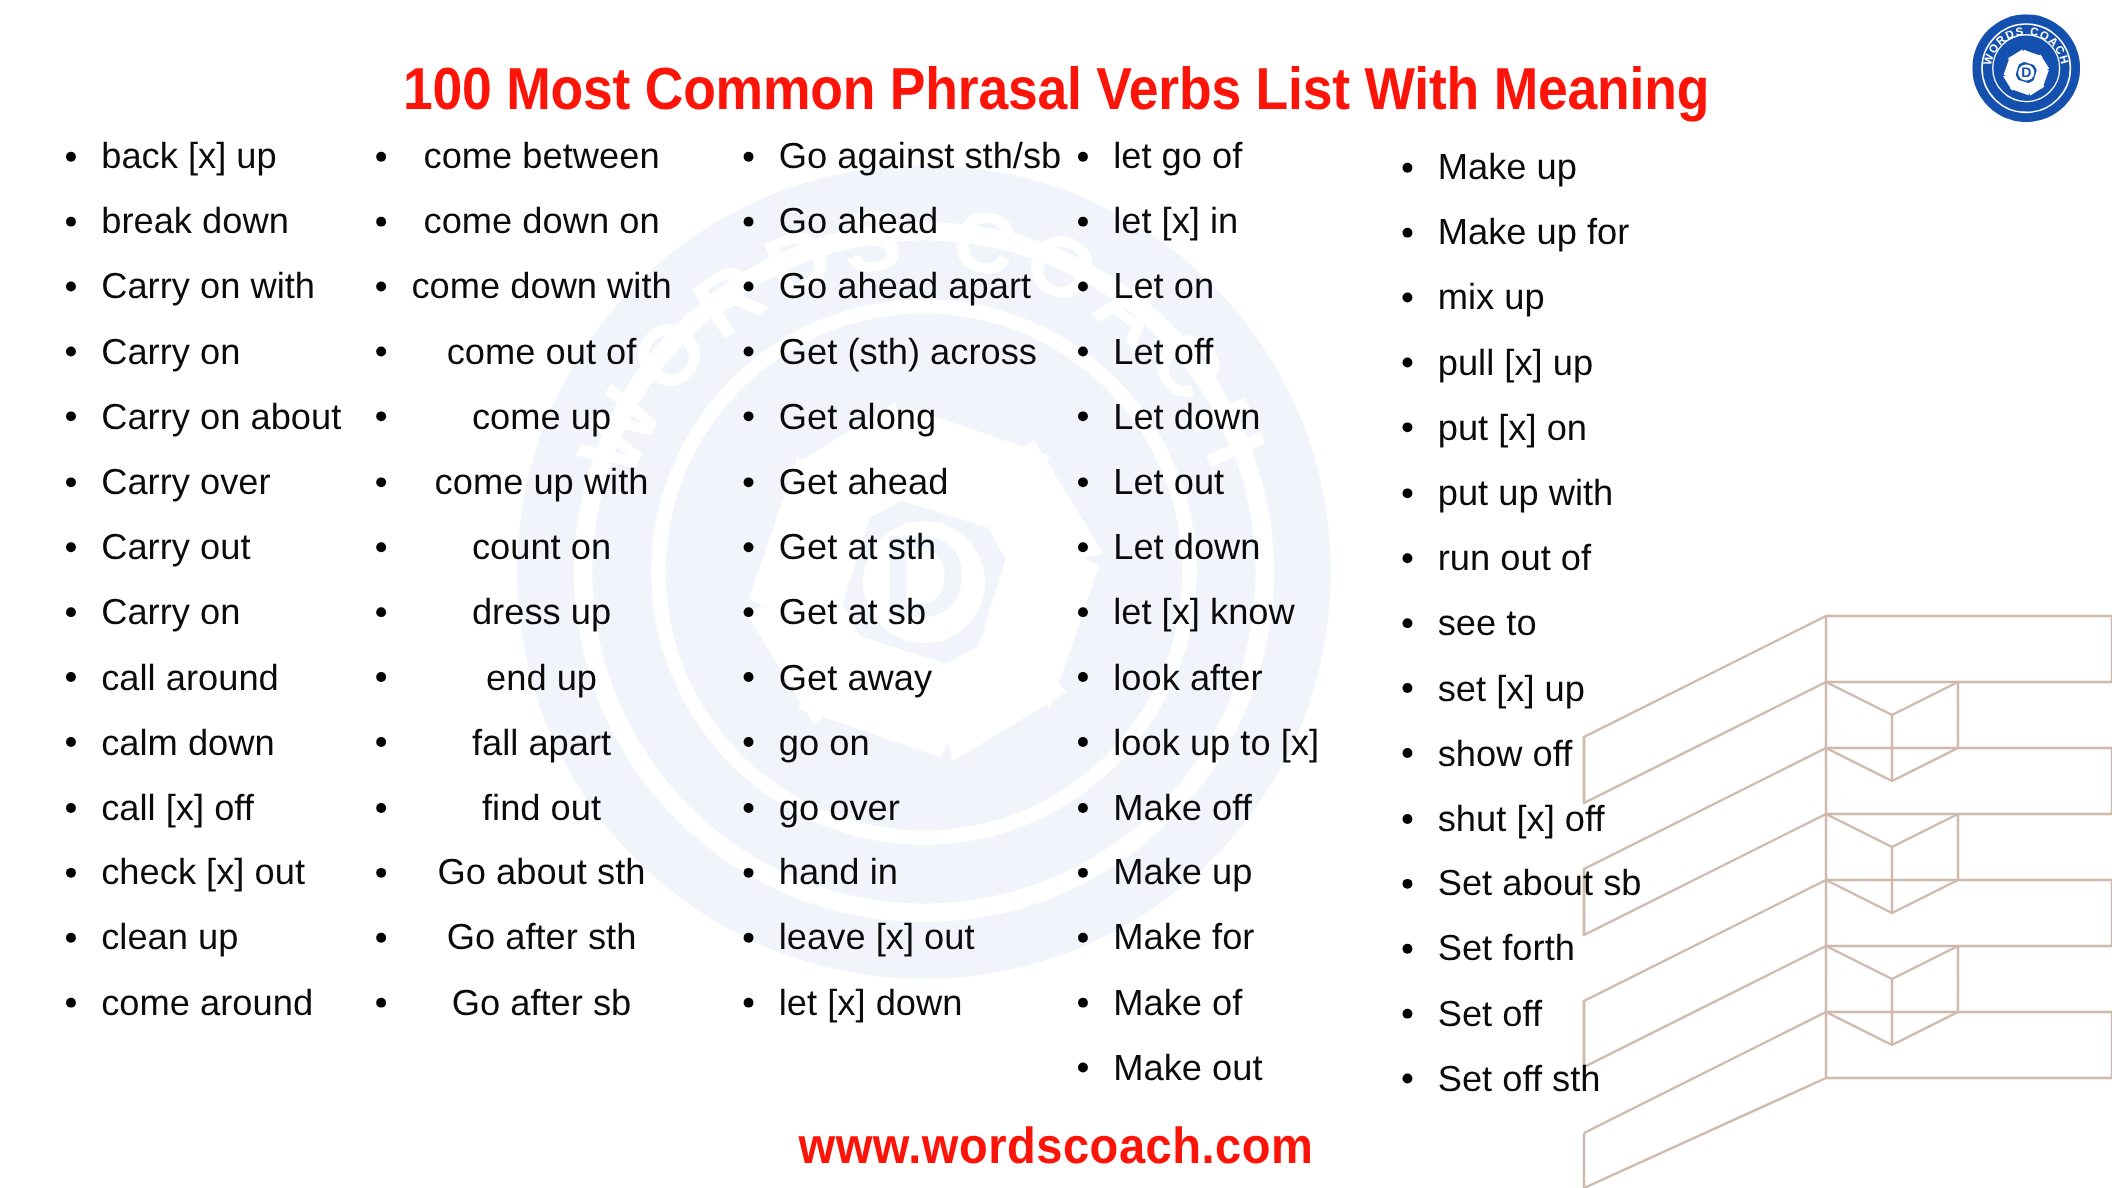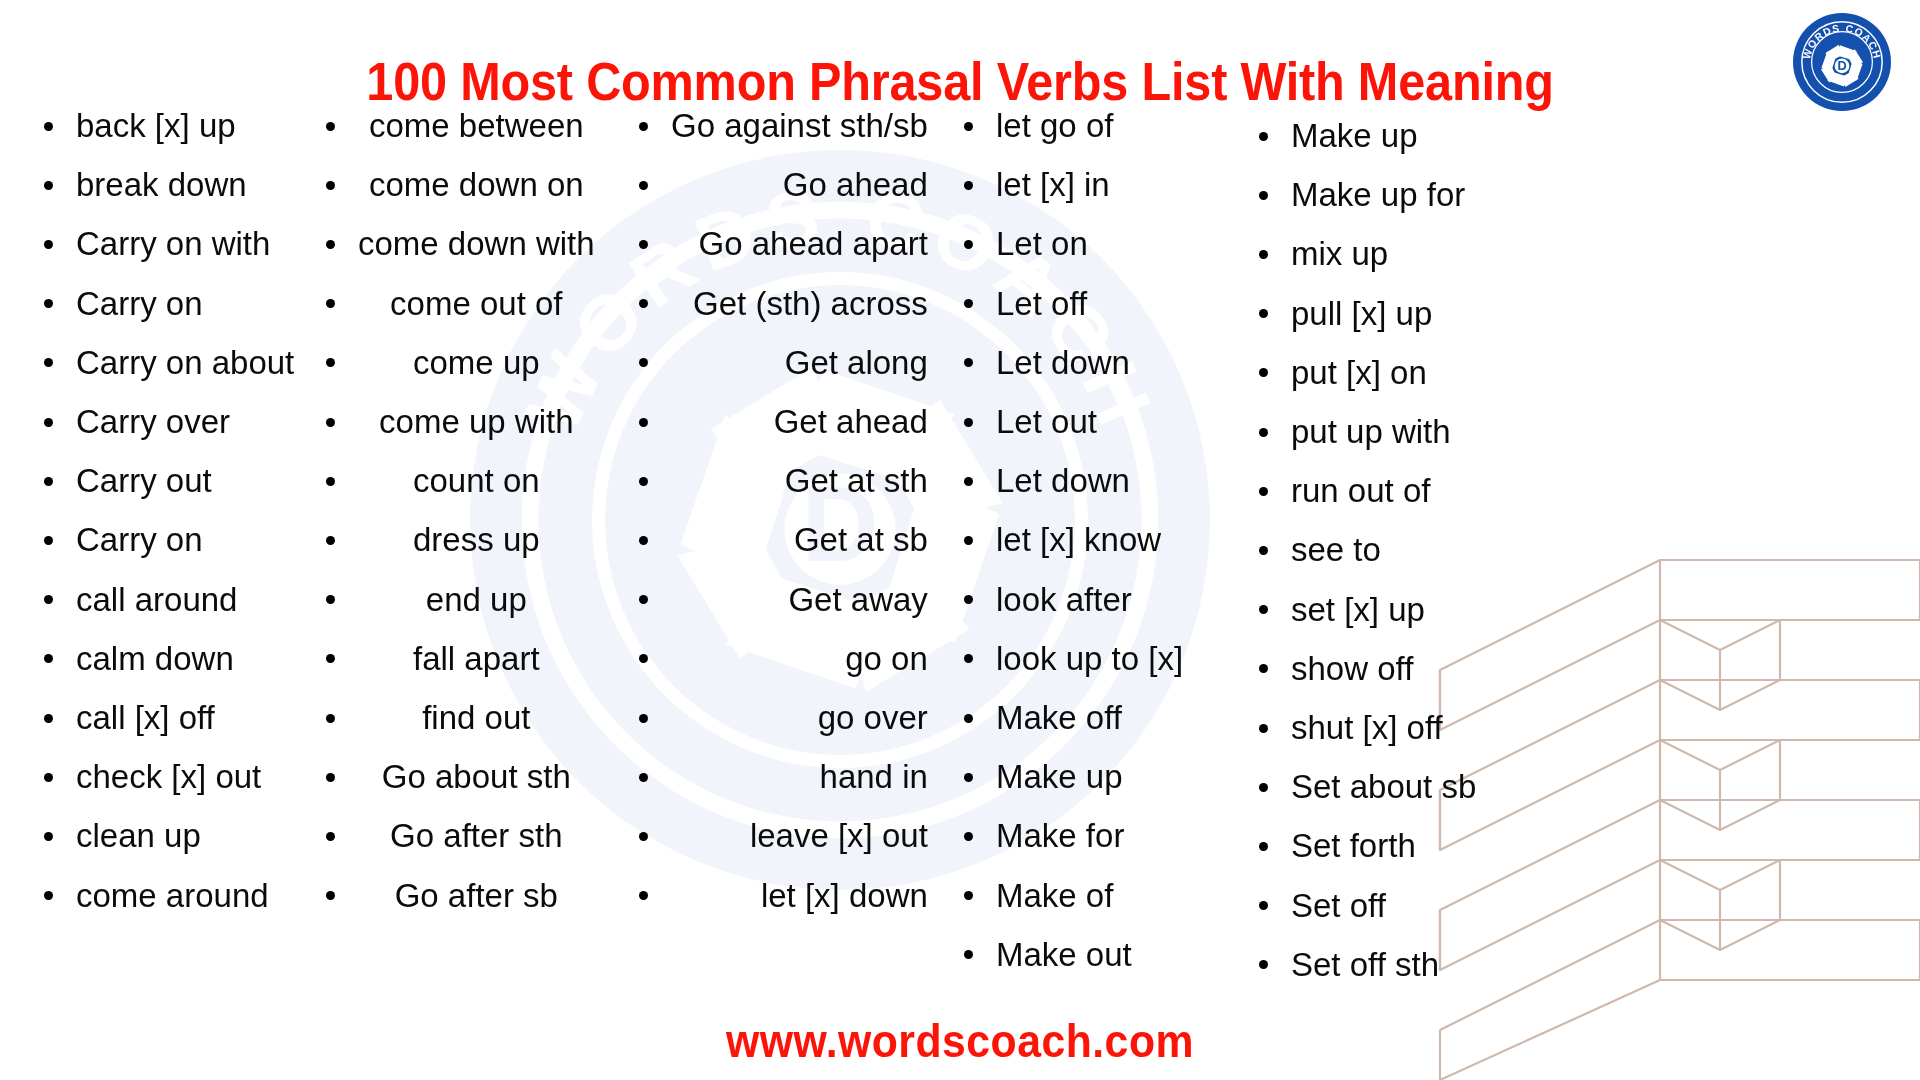--- a/index.html
+++ b/index.html
@@ -89,21 +89,21 @@
     left: 0;
     top: 96px;
     width: 1920px;
     height: 920px;
     z-index: 2;
   }
   .col {
     position: absolute;
     top: 0;
     list-style: none;
-    margin: 0;
+    margin: 16px;
     padding: 0;
   }
   .col li {
     position: relative;
     color: #0b0b0b;
     font-size: 33px;
     line-height: 59.2px;
     white-space: nowrap;
     padding-left: 32px;
   }
@@ -113,21 +113,21 @@
     top: 50%;
     margin-top: -4px;
     width: 9px;
     height: 9px;
     border-radius: 50%;
     background: #000000;
   }
 
   #col-1 { left: 44px; }
   #col-2 { left: 326px; text-align: center; }
-  #col-3 { left: 639px; text-align: right; }
+  #col-3 { left: 660px; }
   #col-4 { left: 964px; }
   #col-5 { left: 1259px; top: 10px; }
 
   
   #footer-url {
     position: absolute;
     left: 0;
     right: 0;
     bottom: 12px;
     text-align: center;

